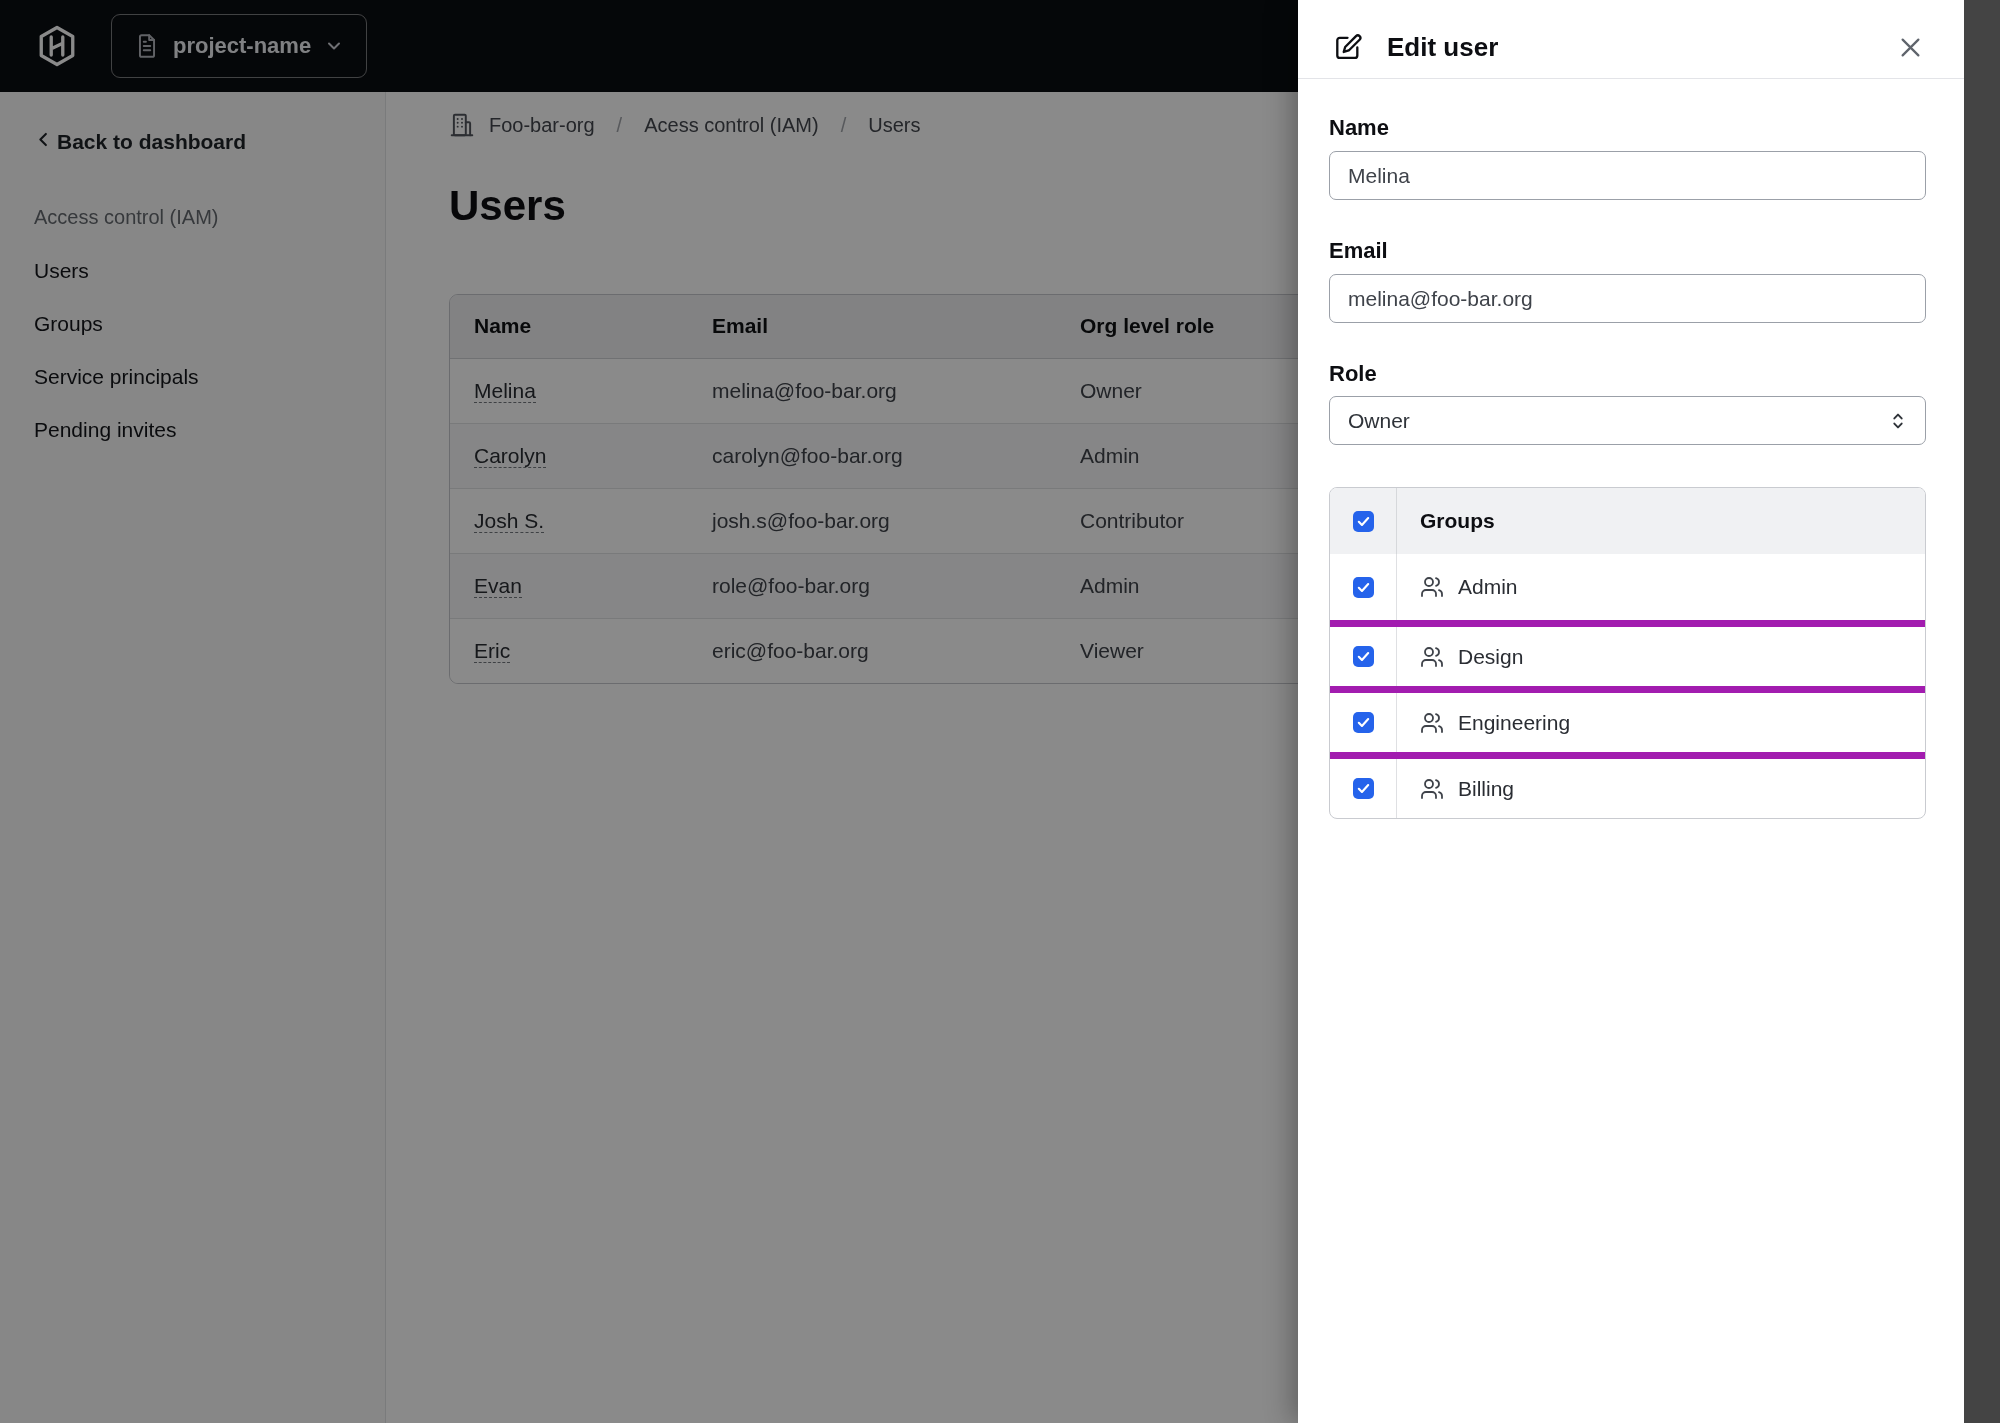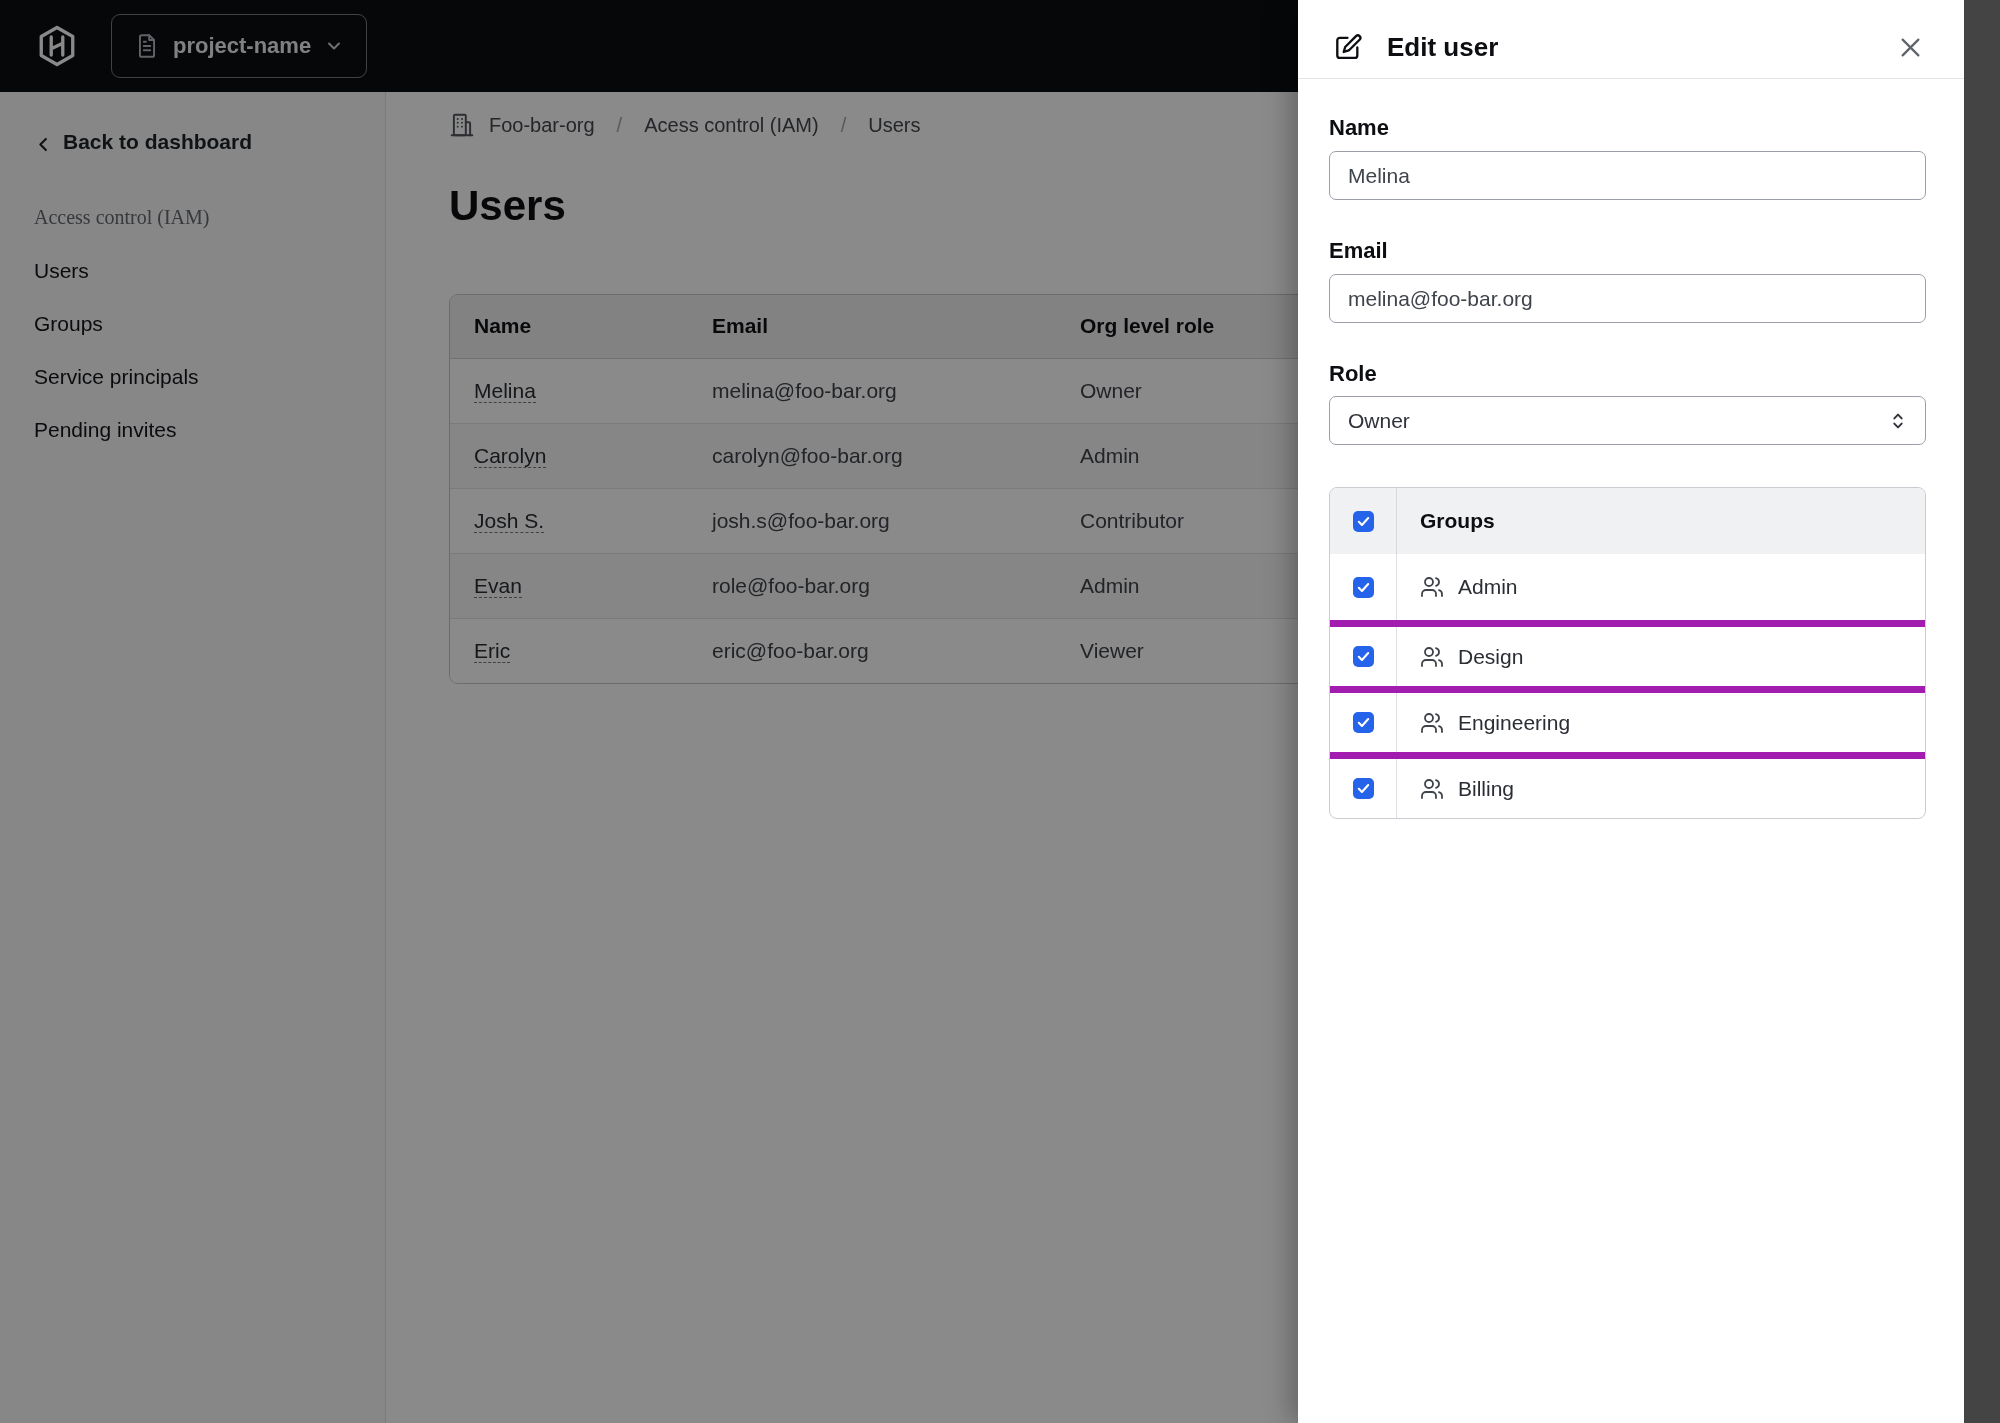--- a/index.html
+++ b/index.html
@@ -19,22 +19,22 @@
     padding:0 22px;border:1.5px solid rgba(255,255,255,0.45);border-radius:9px;
     color:#eceef2;font-size:22px;font-weight:600;background:transparent;cursor:pointer;
   }
   .project-btn svg{display:block;}
   
   .app{position:absolute;top:92px;left:0;right:0;bottom:0;display:flex;}
   .sidebar{
     width:386px;flex:0 0 auto;background:#fafafa;border-right:1px solid #e2e3e6;
     padding:38px 0 0 34px;
   }
-  .back-link{display:flex;align-items:flex-end;gap:10px;color:#1f2328;font-size:21px;font-weight:600;cursor:pointer;}
-  .side-section-label{margin-top:52px;font-size:20px;color:#65696f;font-family:Liberation Serif, serif;}
+  .back-link{display:flex;align-items:flex-start;gap:4px;color:#1f2328;font-size:21px;font-weight:600;cursor:pointer;}
+  .side-section-label{margin-top:52px;font-size:20px;color:#65696f;}
   .side-items{list-style:none;margin:31px 0 0 0;padding:0;}
   .side-items li{height:22px;line-height:22px;margin-bottom:31px;font-size:21px;color:#14161a;cursor:pointer;}
   
   .content{flex:1;background:#ffffff;padding:20px 0 0 63px;position:relative;}
   .breadcrumb{display:flex;align-items:center;gap:14px;font-size:20px;color:#44474e;height:26px;}
   .breadcrumb .crumb{white-space:nowrap;cursor:pointer;}
   .breadcrumb .sep{color:#a2a5ab;padding:0 8px;}
   .breadcrumb svg{display:block;}
   .page-title{margin:44px 0 0 0;font-size:42px;line-height:48px;font-weight:700;color:#0d0e12;}
   

